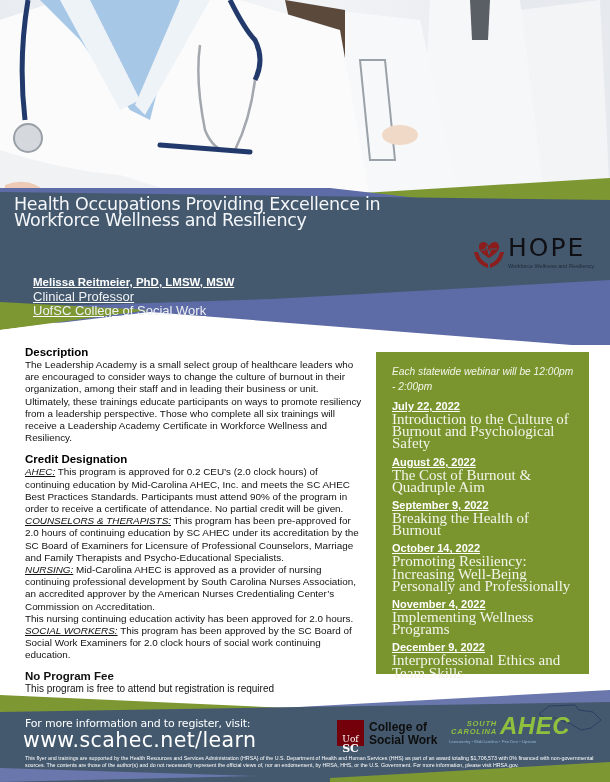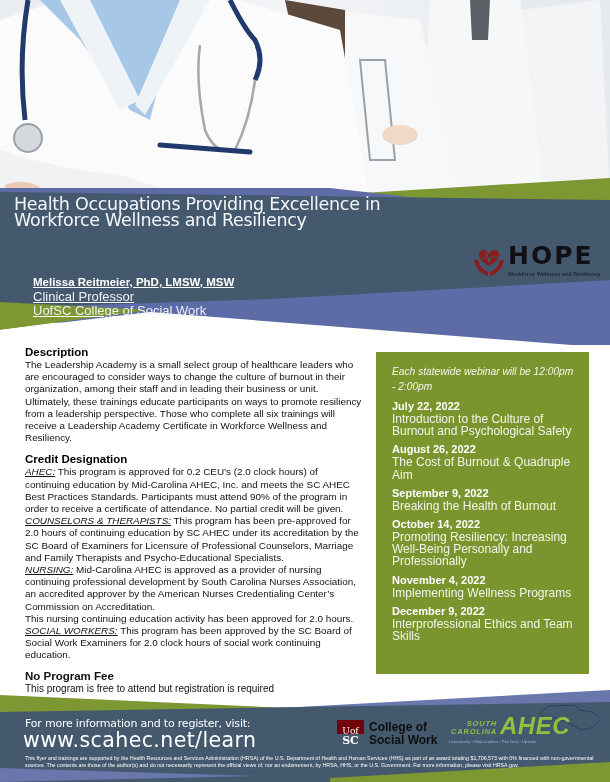--- a/index.html
+++ b/index.html
@@ -16,49 +16,49 @@
   
   .band { position: absolute; left: 0; top: 170px; width: 610px; height: 170px; }
   .band svg { position: absolute; left: 0; top: 0; }
   .title-block { position: absolute; left: 14px; top: 196px; color: #ffffff; }
   .title-line { font-family: "DejaVu Sans", sans-serif; font-size: 17.5px; line-height: 16px; letter-spacing: -0.3px; color: #f4f6fa; }
   .title-sub { font-family: "DejaVu Sans", sans-serif; font-weight: bold; font-style: italic; font-size: 21px; line-height: 26px; color: #ffffff; margin-top: 0px; }
   .presenter { position: absolute; left: 33px; top: 275px; color: #ffffff; text-decoration: underline; }
   .presenter .name { font-weight: bold; font-size: 11.5px; line-height: 15px; }
   .presenter .role { font-size: 13px; line-height: 14px; color: #eef0f4; }
 
-  .hope-logo { position: absolute; left: 472px; top: 240px; width: 130px; height: 46px; font-weight: bold; }
+  .hope-logo { position: absolute; left: 472px; top: 232px; width: 130px; height: 46px; }
   .hope-word { position: absolute; left: 36px; top: 2px; font-family: "DejaVu Sans", sans-serif; font-size: 25px; letter-spacing: 2px; color: #0f0f14; line-height: 28px; }
   .hope-tag { position: absolute; left: 36px; top: 31px; font-size: 5.5px; color: #1e2a38; white-space: nowrap; }
 
   
   .left { position: absolute; left: 25px; top: 346px; width: 340px; font-size: 9.9px; line-height: 12.2px; color: #111; }
   .section-h { font-weight: bold; font-size: 11.5px; line-height: 13px; color: #000; }
   .para { margin-top: 0px; }
   .credit-h { margin-top: 9px; }
   .label-ul { font-style: italic; text-decoration: underline; }
   .fee-h { font-weight: bold; font-size: 11.5px; line-height: 13px; margin-top: 8px; }
   .fee-note { font-size: 10px; line-height: 11px; }
 
   
   .schedule { position: absolute; left: 376px; top: 352px; width: 213px; height: 322px; background: #7a942e; color: #ffffff; padding: 13px 10px 16px 16px; }
   .sched-intro { font-style: italic; font-size: 10.2px; line-height: 14.5px; color: #f4f6ea; margin-bottom: 6px; }
   .sched-item { margin-bottom: 6px; }
-  .sched-date { font-weight: bold; font-size: 11px; line-height: 13px; color: #ffffff; }
-  .sched-topic { font-size: 12px; line-height: 12.2px; color: #f3f5ea; }
+  .sched-date { font-weight: bold; font-size: 11px; line-height: 13px; color: #ffffff; text-decoration: underline; }
+  .sched-topic { font-size: 15px; line-height: 12.2px; color: #f3f5ea; font-family: Liberation Serif, serif; }
 
   
   .footer { position: absolute; left: 0; top: 690px; width: 610px; height: 92px; overflow: hidden; }
   .footer svg { position: absolute; left: 0; top: 0; }
   .more-info { position: absolute; left: 25px; top: 717px; font-family: "DejaVu Sans", sans-serif; font-size: 11px; color: #ffffff; letter-spacing: -0.2px; }
   .url { position: absolute; left: 23px; top: 728px; font-family: "DejaVu Sans", sans-serif; font-size: 20.5px; color: #ffffff; letter-spacing: 0.4px; line-height: 24px; }
   .disclaimer { position: absolute; left: 25px; top: 755px; width: 580px; font-size: 5.3px; line-height: 7.2px; color: #ffffff; }
 
   .usc-logo { position: absolute; left: 337px; top: 718px; width: 160px; height: 36px; }
-  .usc-box { position: absolute; left: 0; top: 2px; width: 27px; height: 14px; background: #73000a; color: #fff; font-family: "DejaVu Serif", serif; font-size: 9px; line-height: 10px; text-align: center; padding-top: 6px; }
+  .usc-box { position: absolute; left: 0; top: 2px; width: 27px; height: 26px; background: #73000a; color: #fff; font-family: "DejaVu Serif", serif; font-size: 9px; line-height: 10px; text-align: center; padding-top: 14px; }
   .usc-text { position: absolute; left: 32px; top: 3px; font-weight: bold; font-size: 12px; line-height: 13px; color: #0e0e0e; }
 
   .ahec-logo { position: absolute; left: 445px; top: 700px; width: 165px; height: 55px; }
   .ahec-small { position: absolute; left: 0px; top: 20px; font-weight: bold; font-style: italic; font-size: 7.5px; line-height: 8px; color: #8fc13e; letter-spacing: 0.8px; text-align: right; width: 52px; }
   .ahec-big { position: absolute; left: 55px; top: 13px; font-weight: bold; font-style: italic; font-size: 24px; color: #8fc13e; letter-spacing: 0.5px; line-height: 26px; }
   .ahec-tag { position: absolute; left: 4px; top: 39px; font-size: 4.2px; color: #8fb6d8; white-space: nowrap; }
 </style>
 </head>
 <body>
 

